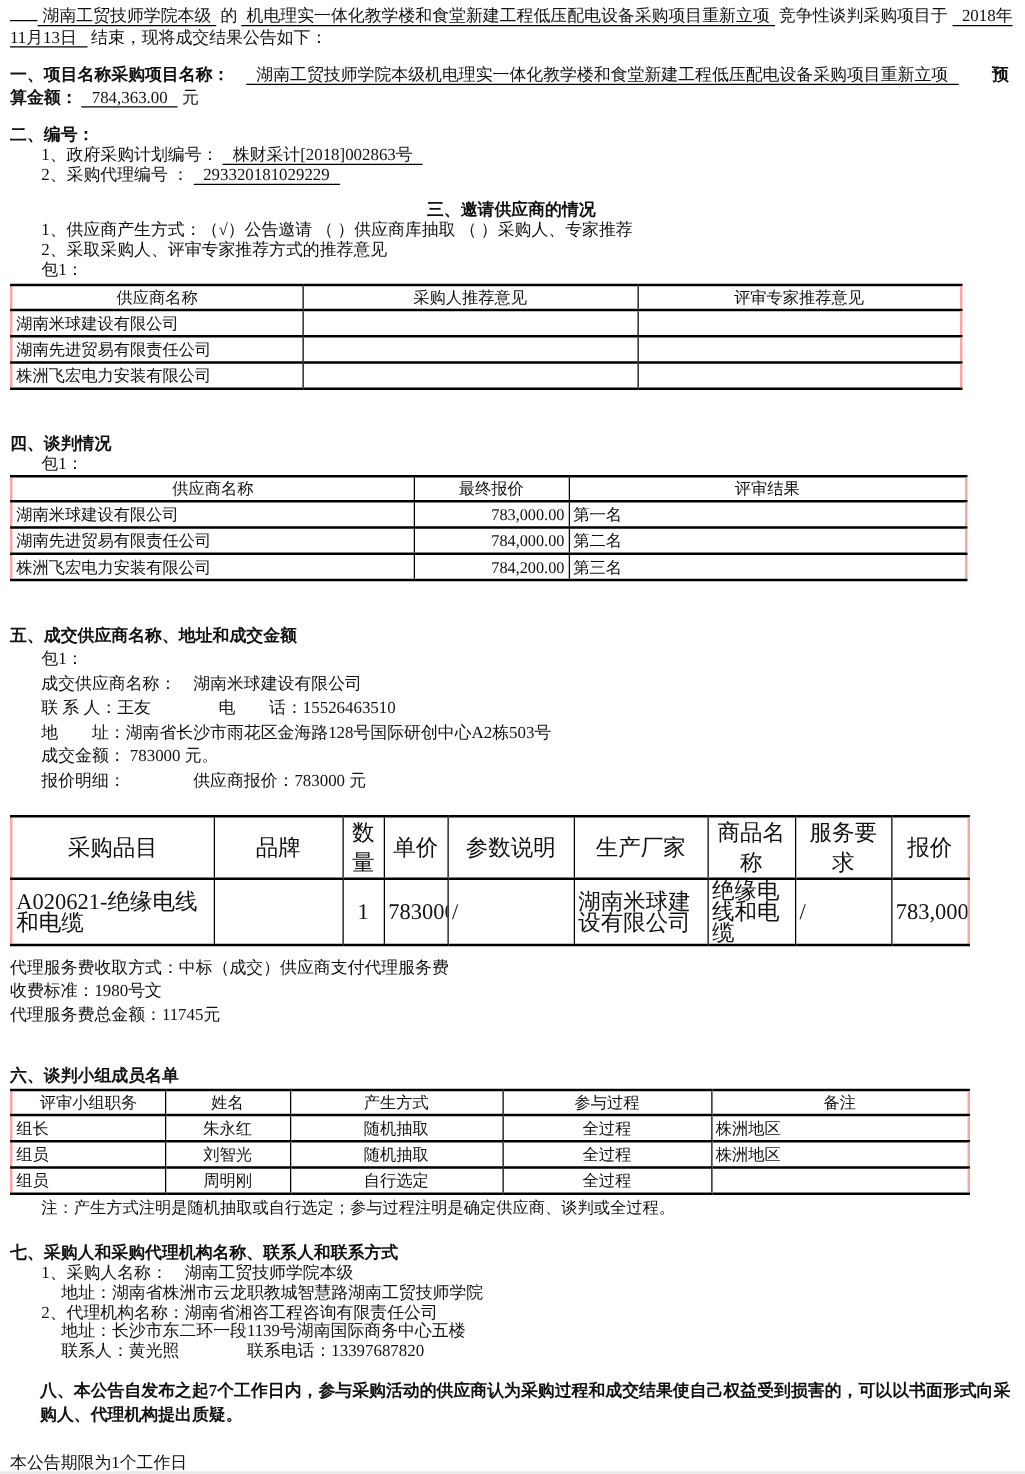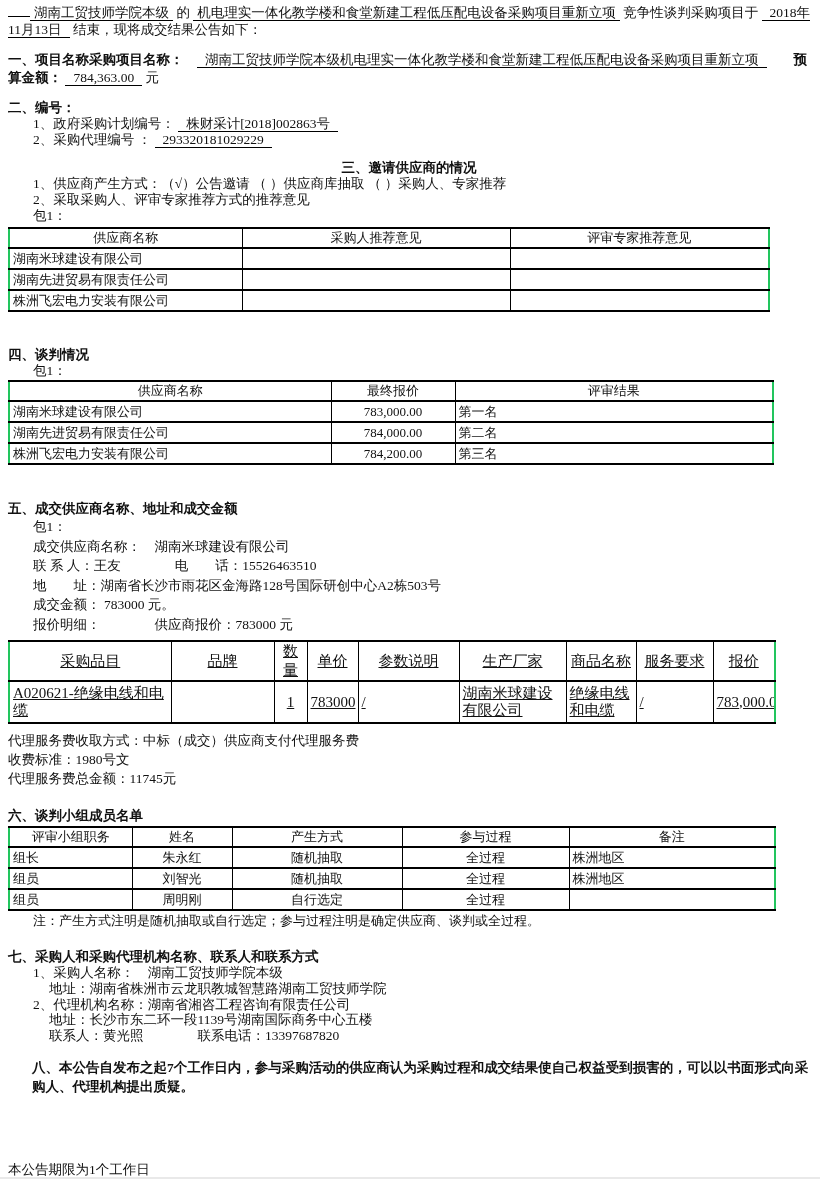--- a/index.html
+++ b/index.html
@@ -18,45 +18,45 @@
   .blank { display: inline-block; width: 22px; height: 13px; border-bottom: 1px solid #000; }
   .h { font-weight: bold; line-height: 17px; }
   .ind1 { padding-left: 25px; }
   .ind2 { padding-left: 41px; }
   .lh16 { line-height: 16px; }
   .s1 { margin-top: 13px; line-height: 18px; }
   .h2 { margin-top: 12px; }
   .h3 { margin-top: 11px; text-align: center; }
   .h4 { margin-top: 34px; }
   .h5 { margin-top: 35px; }
-  .h6 { margin-top: 19px; }
+  .h6 { margin-top: 31px; }
   .h7 { margin-top: 19px; }
   .s5line { line-height: 19.5px; }
   .fee { line-height: 19px; }
   .fee-first { margin-top: 7px; }
   .s8 { margin-top: 14px; line-height: 19px; margin-left: 24px; }
   .footer-note { position: absolute; left: 8px; top: 1141px; line-height: 17px; margin-top: 20px; }
   .bottom-edge { position: absolute; left: 0; bottom: 0; width: 820px; height: 2px; background: #e9e9e9; }
 
   table { border-collapse: collapse; table-layout: fixed; background: #fff; font-size: 13px; }
   th, td {
     border-left: 1px solid #000; border-right: 1px solid #000;
     border-top: 2px solid #000; border-bottom: 2px solid #000;
     padding: 0 3px; overflow: hidden;
   }
-  table { border: 2px solid #22c55e; }
+  table { border: 2px solid #fca5a5; }
   th { font-weight: normal; text-align: center; height: 20px; }
   td { height: 21px; }
   .tl { text-align: left; }
-  .tr { text-align: center; }
+  .tr { text-align: right; }
   .tc { text-align: center; }
   .t1 { width: 760px; margin-top: 3px; }
   .t2 { width: 764px; margin-top: 1px; }
   .t3 { width: 766px; margin-top: 2px; }
-  .tprod { width: 766px; margin-top: 6px; font-size: 15px; text-decoration: underline; }
+  .tprod { width: 766px; margin-top: 18px; font-size: 18px; }
   .tprod th { height: 17px; }
   .tprod td { height: 42px; line-height: 17px; }
   .note-line { margin-top: 2px; font-size: 13px; line-height: 16px; }
   .s7line { line-height: 15.8px; }
 </style>
 </head>
 <body>
 
 <div class="page">
 

